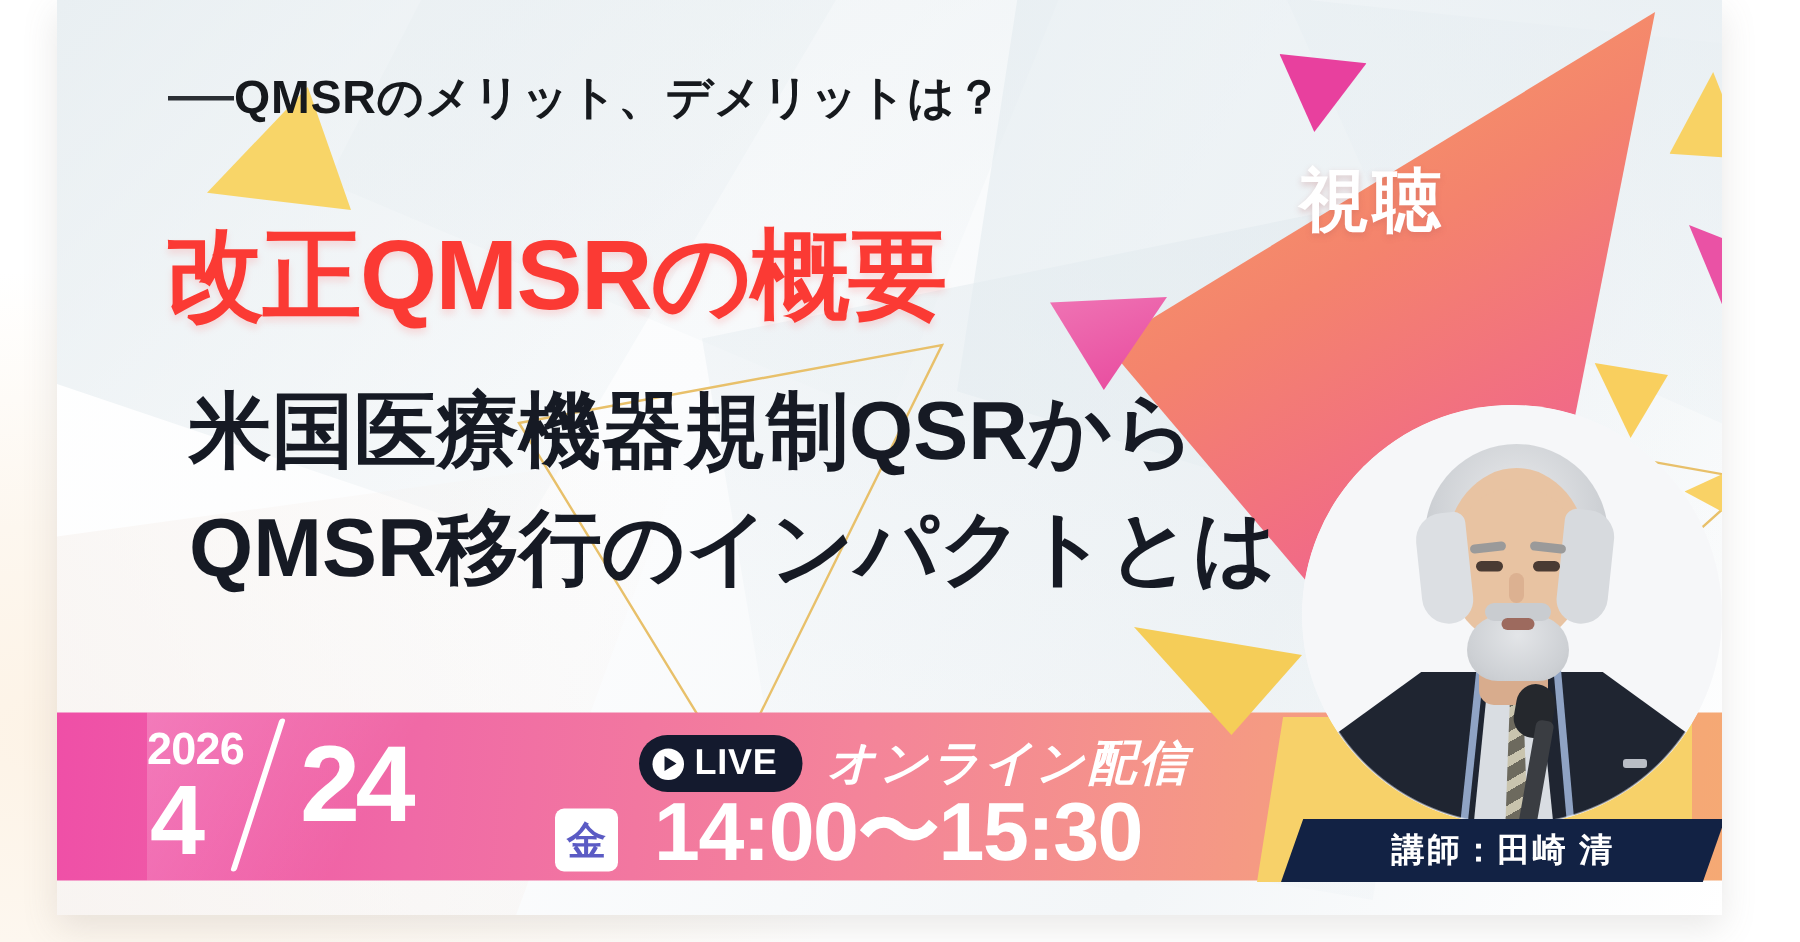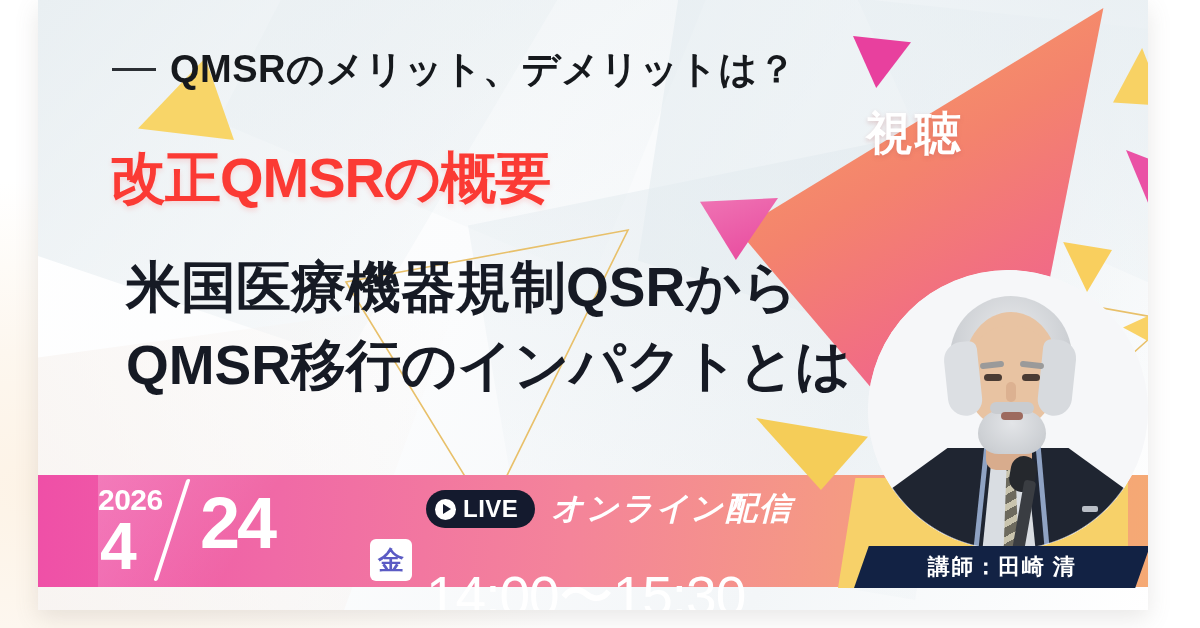--- a/index.html
+++ b/index.html
@@ -82,29 +82,29 @@
     text-align:center;color:#ffffff;
     font-weight:700;font-size:46px;line-height:1.12;
     letter-spacing:3px;
     text-shadow:0 2px 4px rgba(180,90,90,.28);
   }
   #free-label span{display:block;text-align:center;}
 
   
   #eyebrow{
     position:absolute;left:74px;top:44px;
-    display:flex;align-items:center;gap:14px;
-    color:#16191d;font-weight:700;font-size:38px;letter-spacing:.5px;
+    display:flex;align-items:center;
+    color:#16191d;font-weight:700;font-size:31px;letter-spacing:.5px;
     white-space:nowrap;
   }
   #eyebrow .dash{display:inline-block;width:44px;height:3px;background:#2b2f34;}
 
   #main-title{
     position:absolute;left:72px;top:150px;
-    color:#fb3a34;font-weight:900;font-size:56px;line-height:1;
+    color:#fb3a34;font-weight:900;font-size:66px;line-height:1;
     letter-spacing:-1px;white-space:nowrap;
     text-shadow:0 3px 5px rgba(255,120,120,.22);
   }
   #sub-1,#sub-2{
     position:absolute;left:88px;
     color:#161a24;font-weight:900;font-size:55px;line-height:1;
     letter-spacing:0px;white-space:nowrap;
   }
   #sub-1{top:260px;}
   #sub-2{top:338px;}
@@ -144,24 +144,23 @@
     display:flex;align-items:center;justify-content:center;
   }
   #live-badge .play i{
     display:block;width:0;height:0;margin-left:2px;
     border-left:8px solid #141a2e;
     border-top:5px solid transparent;border-bottom:5px solid transparent;
   }
   #live-badge .txt{color:#fff;font-weight:800;font-size:24px;letter-spacing:.5px;}
   #online-text{color:#ffffff;font-weight:700;font-size:32px;letter-spacing:2px;font-style:italic;}
   #time-text{
-    position:absolute;left:388px;top:52px;
-    color:#ffffff;font-weight:400;font-size:55px;line-height:1;letter-spacing:-1px;
+    position:absolute;left:398px;top:52px;
+    color:#ffffff;font-weight:700;font-size:55px;line-height:1;letter-spacing:-1px;
     white-space:nowrap;
-    margin-top:42px;
   }
 
   
   #yellow-block{
     position:absolute;left:800px;top:478px;width:290px;height:110px;
     background:#f7d169;
     clip-path:polygon(6% 0%,100% 0%,100% 100%,0% 100%);
   }
 
   

